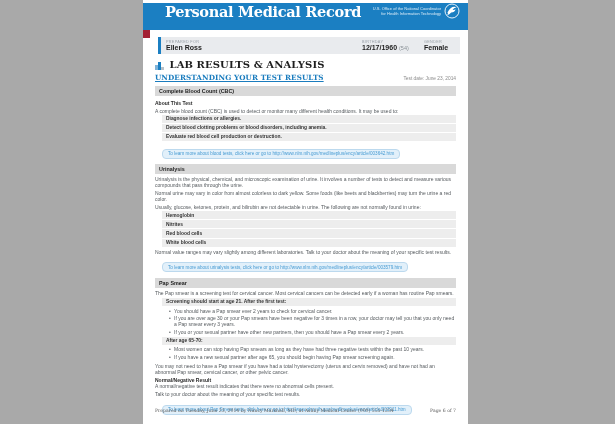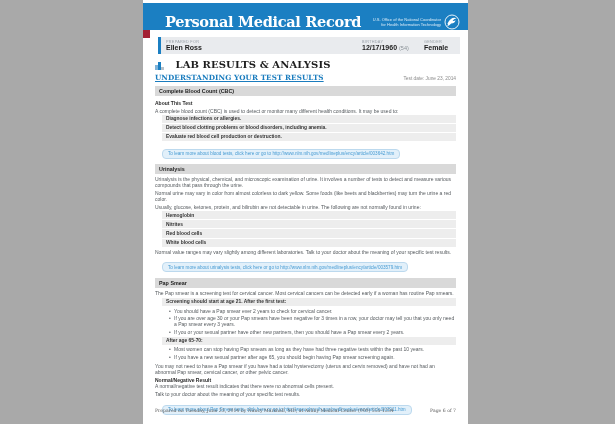--- a/index.html
+++ b/index.html
@@ -12,21 +12,21 @@
   }
   .page {
     position:absolute; left:143px; top:0;
     width:325px; height:424px;
     background:#ffffff;
   }
   
   .topbar {
     margin-top:3px; height:27px;
     background:#1b7fc2;
-    display:flex; align-items:flex-end; justify-content:space-between;
+    display:flex; align-items:flex-start; justify-content:space-between;
     padding:0 8px 0 22px;
   }
   .doc-title {
     color:#ffffff;
     font-family:"DejaVu Serif", serif;
     font-weight:bold;
     font-size:14.5px;
     letter-spacing:-0.3px;
     white-space:nowrap;
   }
@@ -51,21 +51,21 @@
   }
   .p-col { display:flex; flex-direction:column; justify-content:center; }
   .p-col.grow { flex:1; }
   .p-label { font-size:3.8px; color:#9aa1a8; letter-spacing:0.3px; }
   .p-value { font-size:7px; font-weight:bold; color:#1d1d1d; line-height:8px; white-space:nowrap; }
   .p-value .age { font-weight:normal; color:#8b9298; font-size:5.5px; }
   .p-col.birthday { width:62px; }
   .p-col.gender { width:32px; }
   
   .content { padding:0 12px; }
-  .lab-title-row { margin-top:6px; display:flex; align-items:flex-end; gap:12px; }
+  .lab-title-row { margin-top:6px; display:flex; align-items:flex-end; gap:6px; }
   .lab-icon { display:flex; align-items:flex-end; gap:0.5px; height:8px; }
   .lab-icon i { display:block; width:2.5px; }
   .lab-icon .b1 { height:5px; background:#7fb3d9; }
   .lab-icon .b2 { height:8px; background:#1b7fc2; }
   .lab-icon .b3 { height:3.5px; background:#b9c2c9; }
   .lab-title {
     font-family:"DejaVu Serif", serif; font-weight:bold;
     font-size:10px; color:#1e1e1e; letter-spacing:0.1px; line-height:10px;
   }
   .subtitle-row { margin-top:3px; display:flex; justify-content:space-between; align-items:baseline; }

